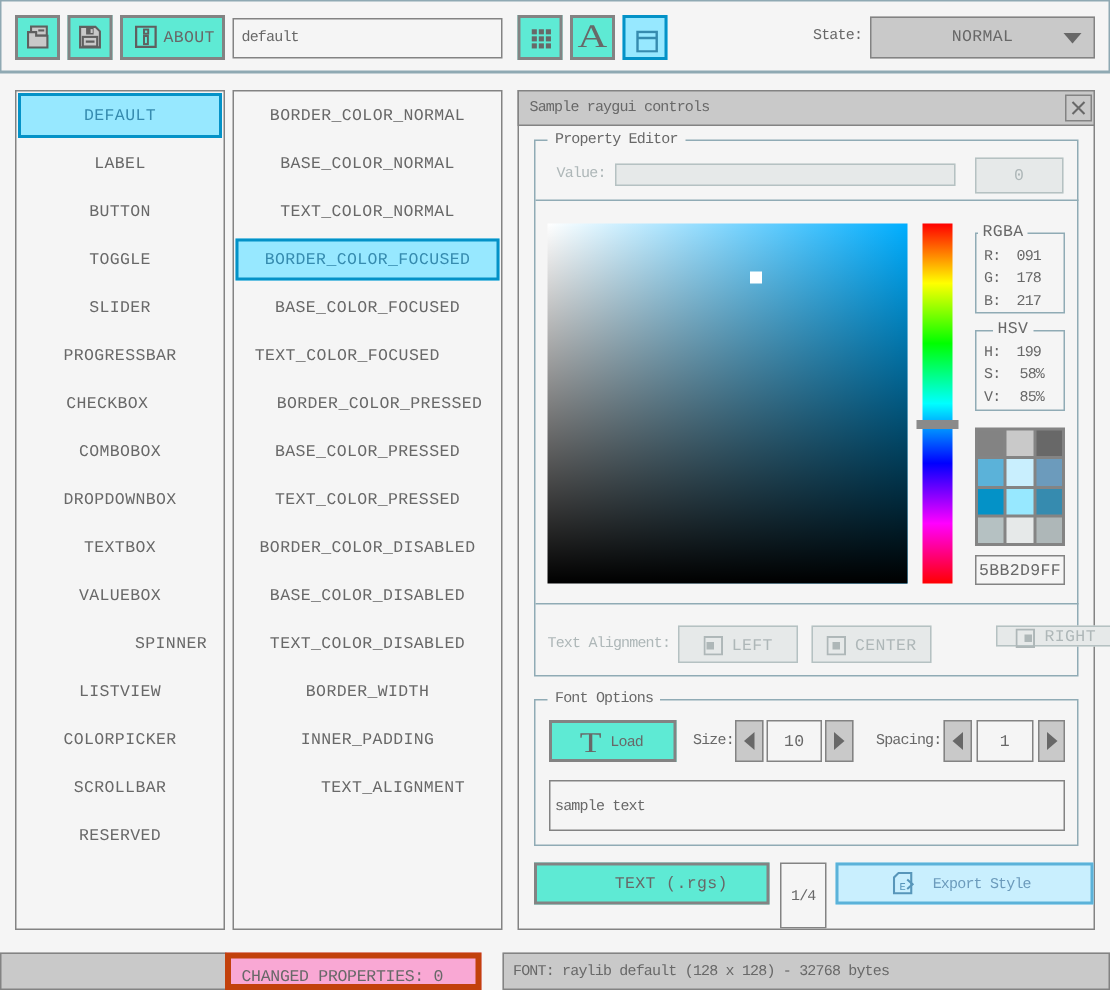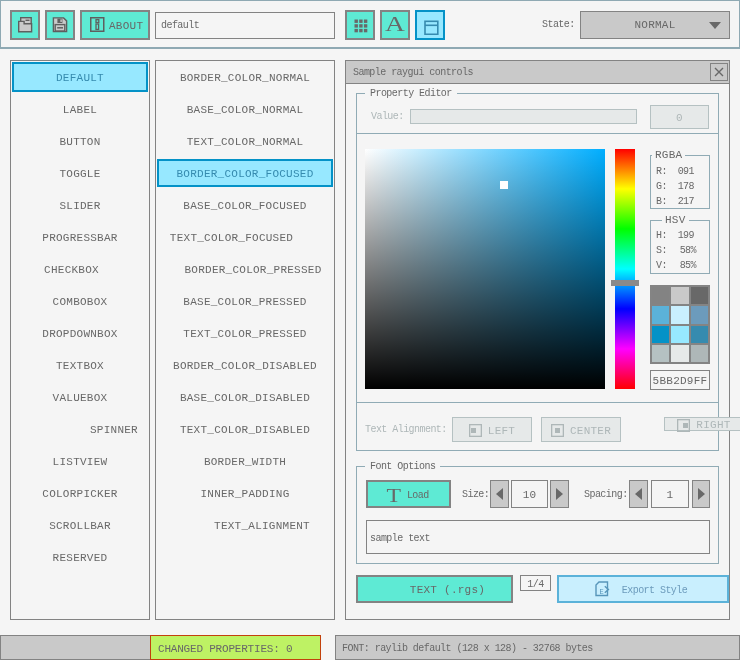--- a/index.html
+++ b/index.html
@@ -203,32 +203,32 @@
 <div class="abs white cen caps" style="left:651px;top:480px;width:38px;height:28px;">1</div>
 <div class="abs btn1 cen0" style="left:692px;top:480px;width:18px;height:28px;">
   <div style="width:0;height:0;border-top:6px solid transparent;border-bottom:6px solid transparent;border-left:7px solid #686868;"></div>
 </div>
 
 <div class="abs white" style="left:366px;top:520px;width:344px;height:34px;">
   <div class="abs mix" style="left:3px;top:12px;">sample text</div>
 </div>
 
 <div class="abs btn cen caps" style="left:356px;top:575px;width:157px;height:28px;padding-left:26px;">TEXT (.rgs)</div>
-<div class="abs white cen mix" style="left:520px;top:575px;width:31px;height:16px;">1/4</div>
+<div class="abs white cen mix" style="left:520px;top:575px;width:31px;height:44px;">1/4</div>
 <div class="abs cen" style="left:557px;top:575px;width:172px;height:28px;background:#c9effe;border:2px solid #5bb2d9;color:#6c9bbc;">
   <svg width="17" height="16" viewBox="0 0 17 16" style="margin-right:6px;position:relative;left:-4px;top:-1px;">
     <path d="M 4,1 h 8.5 v 13.5 h -11.5 v -10.5 l 3,-3 z" fill="none" stroke="#5796ba" stroke-width="1.4"></path>
     <path d="M 9.8,5.3 l 3.6,3.2 l -3.6,3.2" fill="none" stroke="#5796ba" stroke-width="1.4"></path>
     <text x="4.6" y="12.5" font-size="7" fill="#5796ba" font-family="Liberation Mono">E</text>
   </svg>
   <span class="mix">Export Style</span>
 </div>
 
 <div class="abs" style="left:0;top:635px;width:151px;height:25px;background:#c9c9c9;border:1px solid #838383;"></div>
-<div class="abs" style="left:150px;top:635px;width:171px;height:25px;background:#bef264;border:1px solid #c2410c;">
+<div class="abs" style="left:150px;top:635px;width:171px;height:25px;background:#f9a8d4;border:4px solid #c2410c;">
   <div class="abs caps" style="left:7px;top:7px;letter-spacing:-0.2px;">CHANGED PROPERTIES: 0</div>
 </div>
 <div class="abs" style="left:335px;top:635px;width:405px;height:25px;background:#c9c9c9;border:1px solid #838383;">
   <div class="abs mix" style="left:6px;top:7px;">FONT: raylib default (128 x 128) - 32768 bytes</div>
 </div>
 
 <div class="abs cen caps sel" style="left:12px;top:62px;width:136px;height:30px;">DEFAULT</div>
 <div class="abs cen caps item" style="left:12px;top:94px;width:136px;height:30px;">LABEL</div>
 <div class="abs cen caps item" style="left:12px;top:126px;width:136px;height:30px;">BUTTON</div>
 <div class="abs cen caps item" style="left:12px;top:158px;width:136px;height:30px;">TOGGLE</div>

